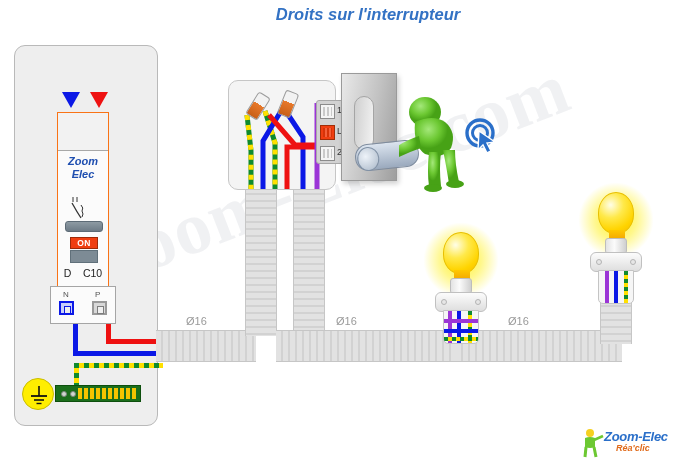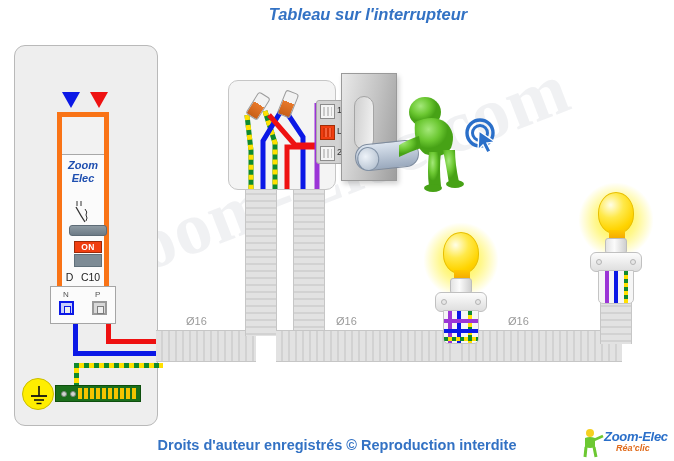--- a/index.html
+++ b/index.html
@@ -61,21 +61,21 @@
 
   .arrow { position: absolute; top: 92px; width: 0; height: 0;
     border-left: 9px solid transparent; border-right: 9px solid transparent; }
   .arrow.blue { left: 62px; border-top: 16px solid #0b18e6; }
   .arrow.red  { left: 90px; border-top: 16px solid #ee1111; }
 
   
   .breaker {
     position: absolute; left: 57px; top: 112px;
     width: 52px; height: 183px;
-    background: #fbfbfb; border: 5px solid #f97316;
+    background: #fbfbfb; border: 1px solid #f97316;
   }
   .breaker-top {
     position: absolute; left: 0; top: 0; width: 100%; height: 38px;
     background: #f2f2f2; border-bottom: 1px solid #a8a8a8;
   }
   .brand {
     position: absolute; left: 0; top: 42px; width: 100%;
     text-align: center; font-size: 11px; font-weight: bold;
     font-style: italic; color: #1f4fb0; line-height: 1.22;
   }
@@ -315,21 +315,21 @@
 </style>
 </head>
 <body>
 
 <div id="stage">
 
   <div class="watermark">Zoom-Elec.com</div>
 
 
   <div class="main-title">
-    <div>Tableau sur l'interrupteur</div>
+    <div>Droits sur l'interrupteur</div>
   </div>
 
   <div class="panel-box"></div>
 
 
   <div class="arrow blue"></div>
   <div class="arrow red"></div>
 
   <div class="breaker">
     <div class="breaker-top"></div>
@@ -496,21 +496,20 @@
       <div class="screw" style="left:5px;"></div>
       <div class="screw" style="right:5px;"></div>
     </div>
     <div class="socket-body">
       <div class="sv c-purple" style="left:6px;"></div>
       <div class="sv c-blue" style="left:15px;"></div>
       <div class="sv c-gy" style="left:25px;"></div>
     </div>
   </div>
 
-  <div class="footer-title">Droits d'auteur enregistrés © Reproduction interdite</div>
 
   <div class="logo">
     <svg width="30" height="32" viewBox="0 0 30 32">
       <circle cx="14" cy="7" r="4" fill="#f5d020"></circle>
       <path d="M9 12 Q14 10 19 12 L19 21 Q14 23 9 21 Z" fill="#6cc832"></path>
       <path d="M10 21 L9 31 M18 21 L20 31" stroke="#6cc832" stroke-width="3"></path>
       <path d="M18 14 L27 10" stroke="#6cc832" stroke-width="2.6"></path>
     </svg>
     <div class="logo-text">Zoom-Elec</div>
     <div class="logo-sub">Réa'clic</div>

